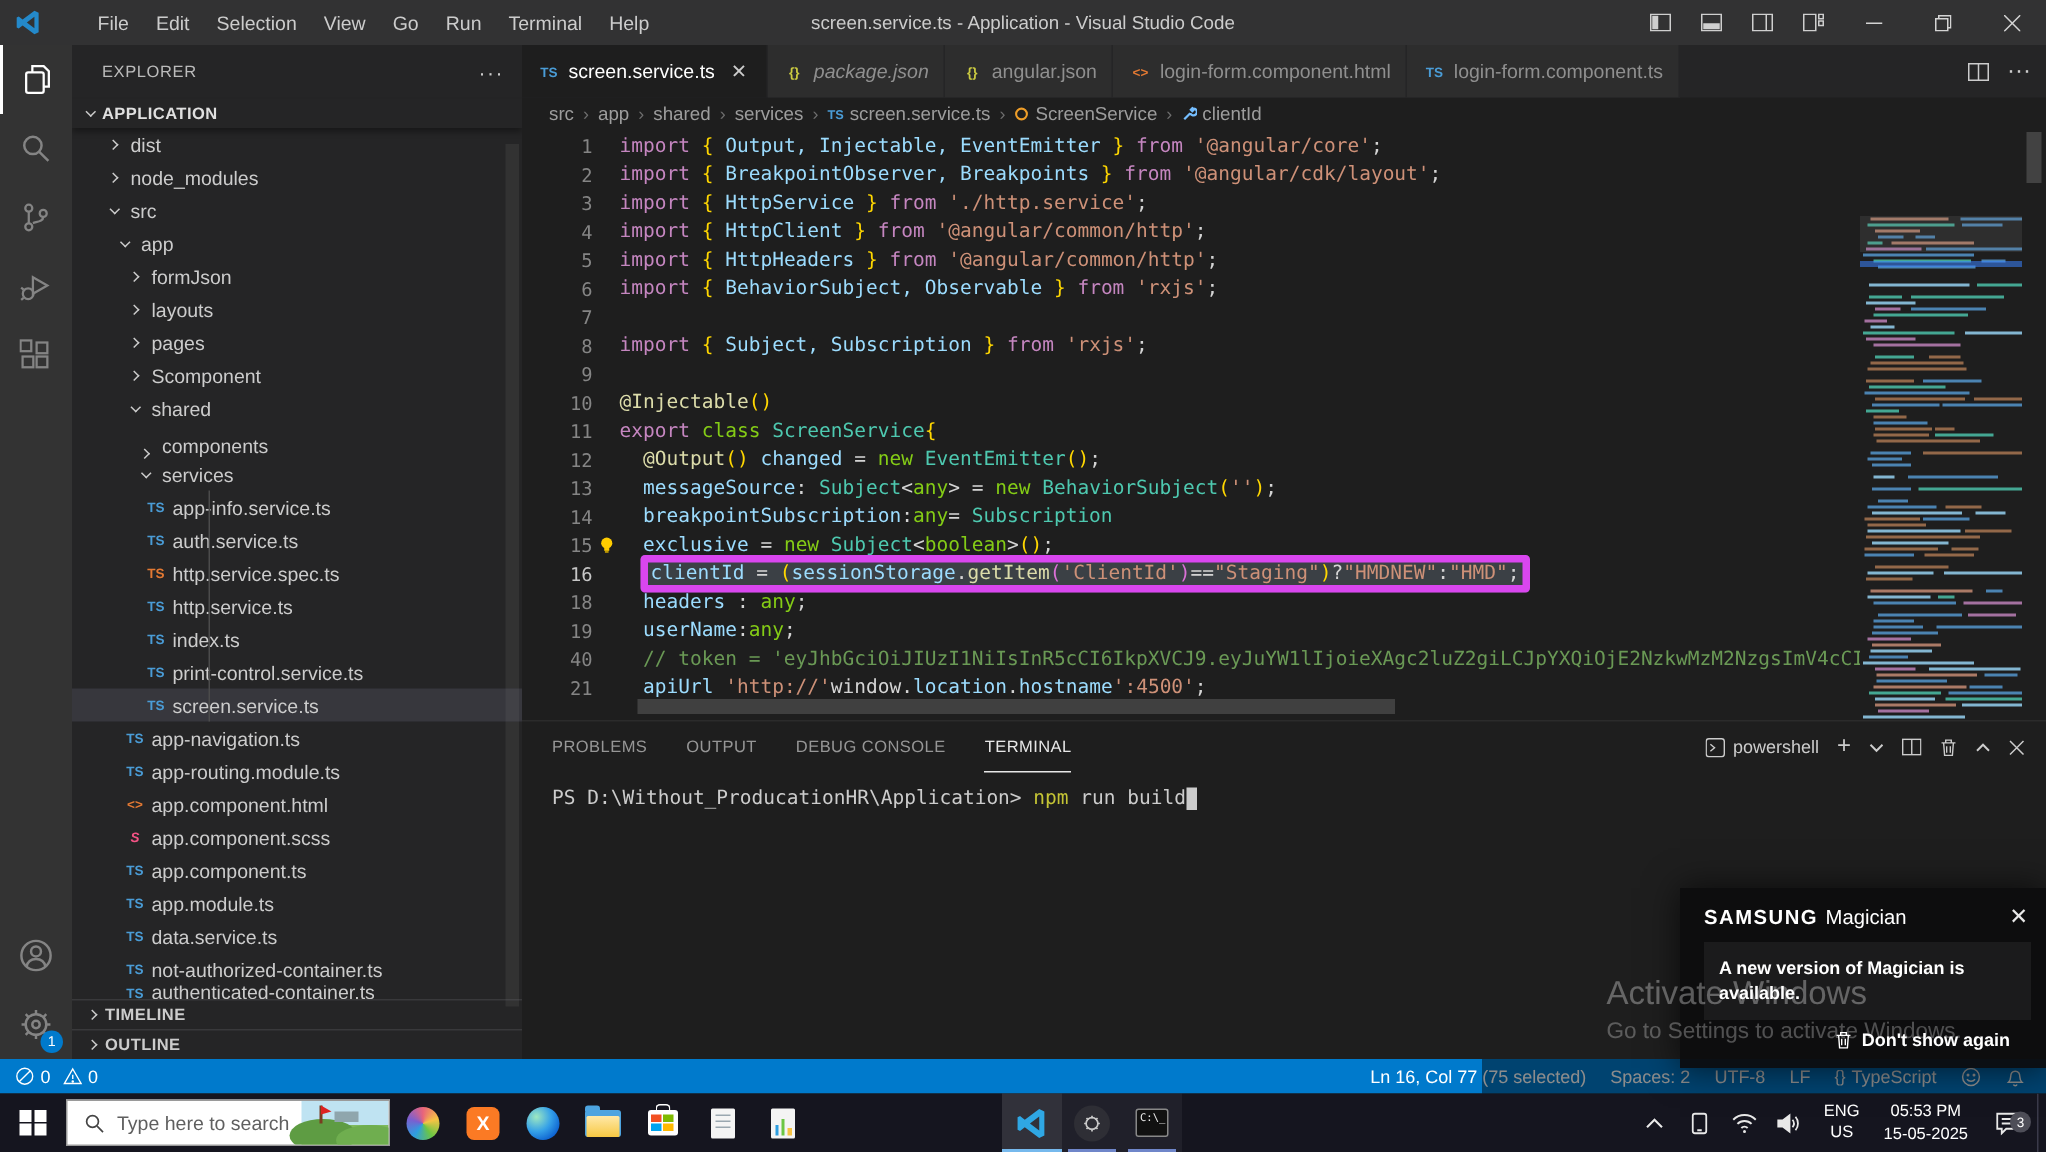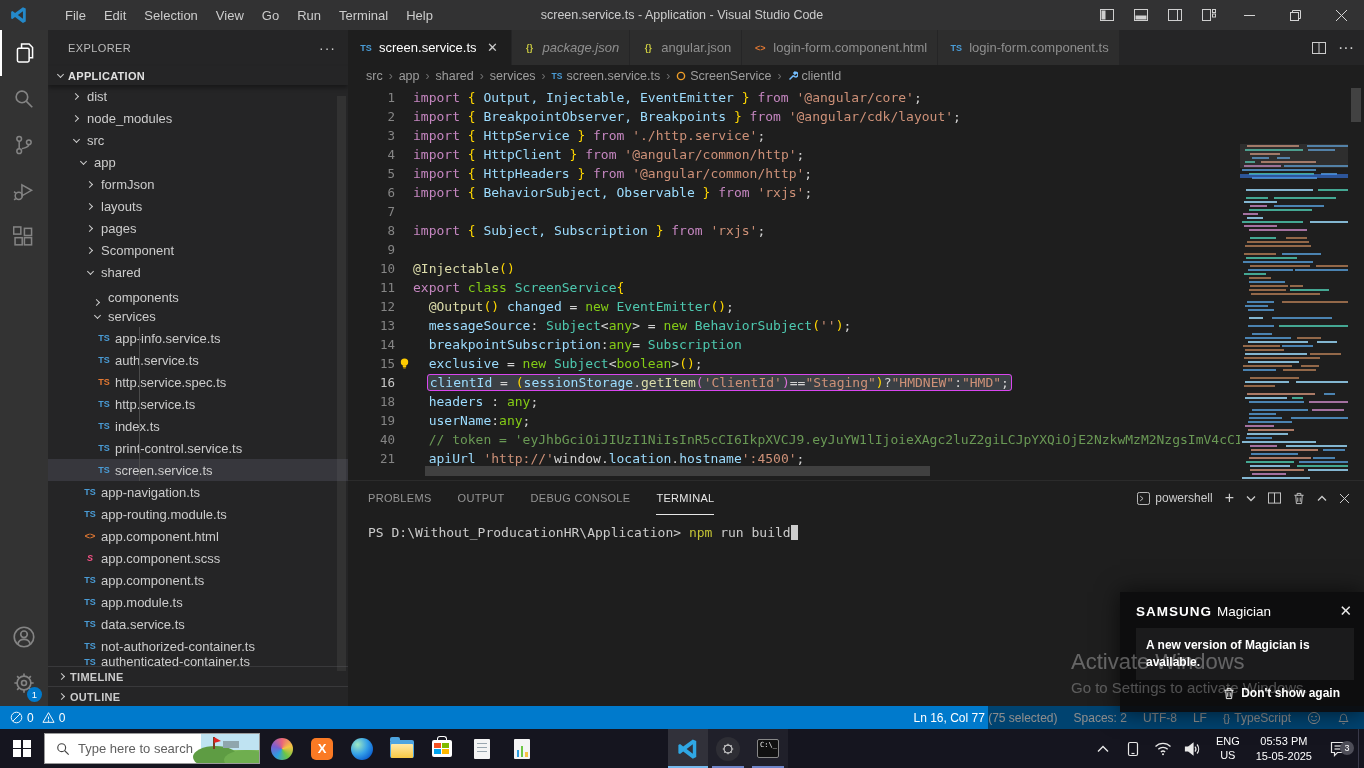--- a/index.html
+++ b/index.html
@@ -71,21 +71,21 @@
   .code-wrap{position:absolute;left:0;top:57px;right:0;bottom:0;overflow:hidden;}
   .code-lines{position:absolute;left:0;top:1px;right:124px;overflow:hidden;}
   .code-line{position:relative;height:19px;line-height:19px;white-space:pre;
     font-family:"DejaVu Sans Mono","Liberation Mono",monospace;font-size:13px;}
   .ln{position:absolute;left:0;width:47px;text-align:right;color:#858585;font-size:12.5px;
     font-family:"DejaVu Sans Mono",monospace;}
   .ln.active{color:#c6c6c6;}
   .ct{position:absolute;left:65px;top:0;white-space:pre;}
   .k{color:#c586c0}.b{color:#84cc16}.t{color:#4ec9b0}.v{color:#9cdcfe}.f{color:#dcdcaa}
   .s{color:#ce9178}.d{color:#d4d4d4}.c{color:#6a9955}.y{color:#ffd700}.m{color:#da70d6}
-  .selbox{background:#3b4045;border:1px solid #d946ef;border-radius:3px;padding:0 2px;margin-left:-2px;}
+  .selbox{background:#3b4045;border:5px solid #d946ef;border-radius:3px;padding:0 2px;margin-left:-2px;}
   .bulb{position:absolute;left:50px;top:3px;}
   .hscroll{position:absolute;left:77px;top:379px;width:505px;height:10px;background:rgba(121,121,121,0.38);z-index:5;}
 
   .minimap{position:absolute;right:16px;top:57px;width:108px;bottom:0;overflow:hidden;}
   .mm-row{height:4px;display:flex;align-items:center;}
   .mm-bar{height:2px;display:inline-block;opacity:.8;}
   .mm-slider{position:absolute;left:0;right:0;top:0;height:24px;background:rgba(121,121,121,0.18);}
   .mm-sel{position:absolute;left:0;right:0;top:30px;height:4px;background:rgba(58,131,255,0.55);}
   .vscroll{position:absolute;right:3px;top:58px;width:10px;height:34px;background:rgba(121,121,121,0.4);}
 

